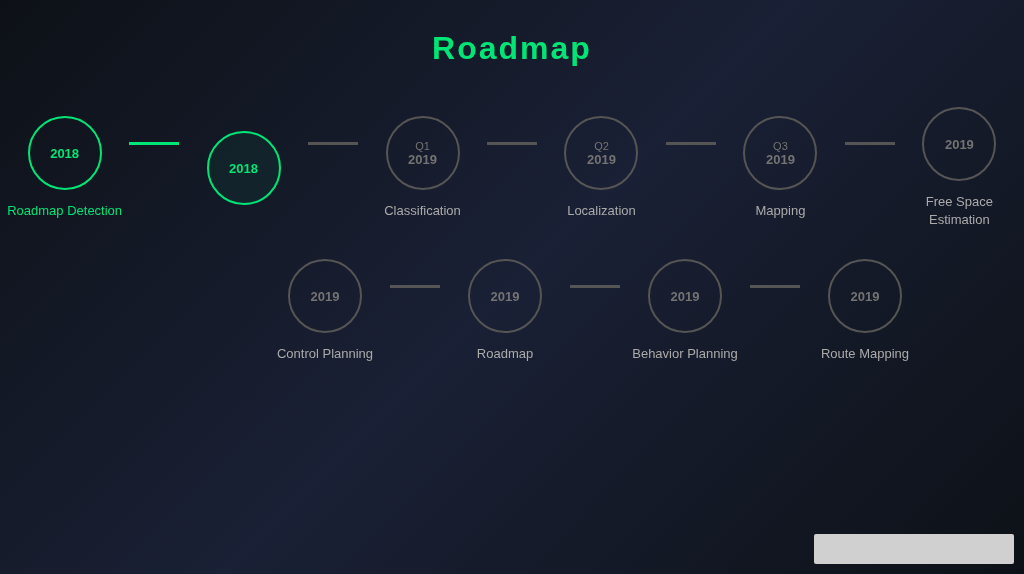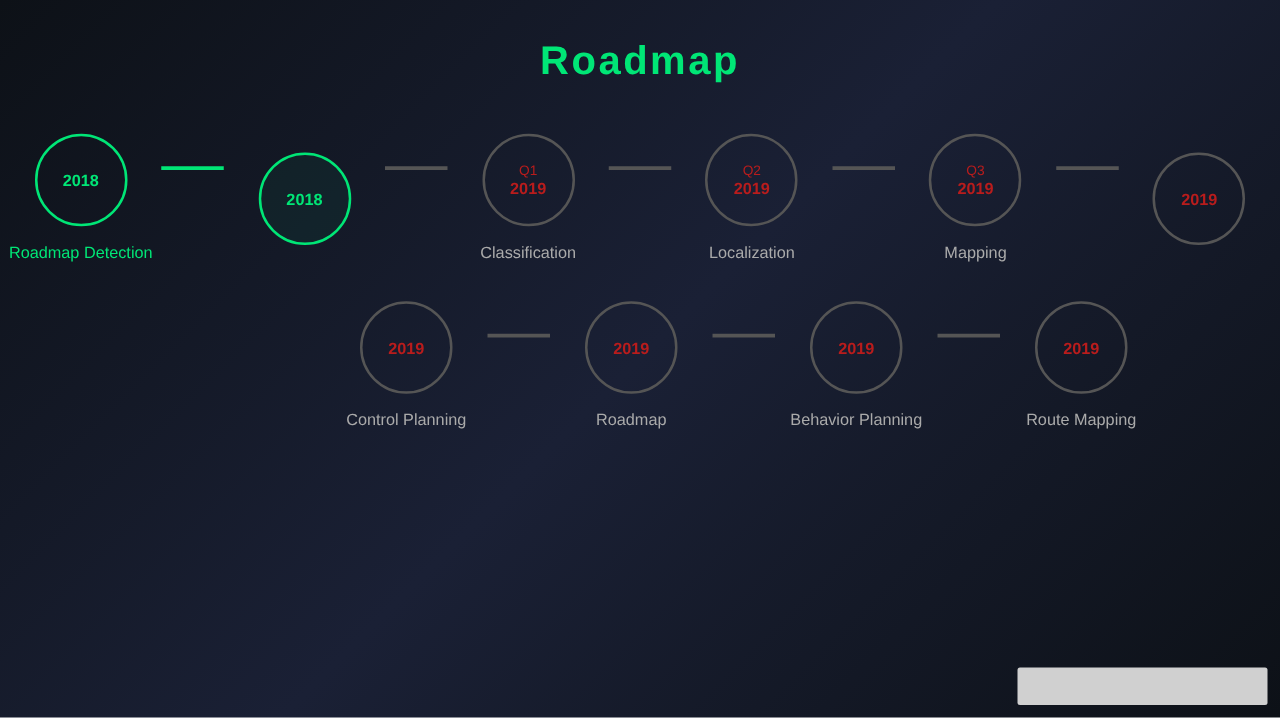--- a/index.html
+++ b/index.html
@@ -28,21 +28,21 @@
       width: 100%;
       display: flex;
       flex-direction: column;
       align-items: center;
       margin-top: 40px;
     }
 
     .row {
       display: flex;
       align-items: center;
-      justify-content: flex-end;
+      justify-content: center;
       width: 100%;
       margin-bottom: 10px;
     }
 
     .node-group {
       display: flex;
       flex-direction: column;
       align-items: center;
       width: 130px;
     }
@@ -50,21 +50,21 @@
     .circle {
       width: 74px;
       height: 74px;
       border-radius: 50%;
       border: 2px solid #555;
       display: flex;
       flex-direction: column;
       align-items: center;
       justify-content: center;
       font-size: 12px;
-      color: #b91c1c;
+      color: #737373;
       background: transparent;
     }
 
     .circle.green-border {
       border-color: #00e676;
       color: #00e676;
     }
 
     .circle.green-filled {
       border-color: #00e676;
@@ -160,20 +160,21 @@
           <span class="quarter">Q3</span>
           <span class="year">2019</span>
         </div>
         <div class="node-label">Mapping</div>
       </div>
       <div class="connector gray"></div>
       <div class="node-group">
         <div class="circle">
           <span class="year">2019</span>
         </div>
+        <div class="node-label">Free Space<br>Estimation</div>
       </div>
     </div>
 
   <div style="height: 20px;"></div>
 
   <div class="row" id="row2" style="padding-left: 260px; justify-content: flex-start;">
       <div class="node-group">
         <div class="circle">
           <span class="year">2019</span>
         </div>

